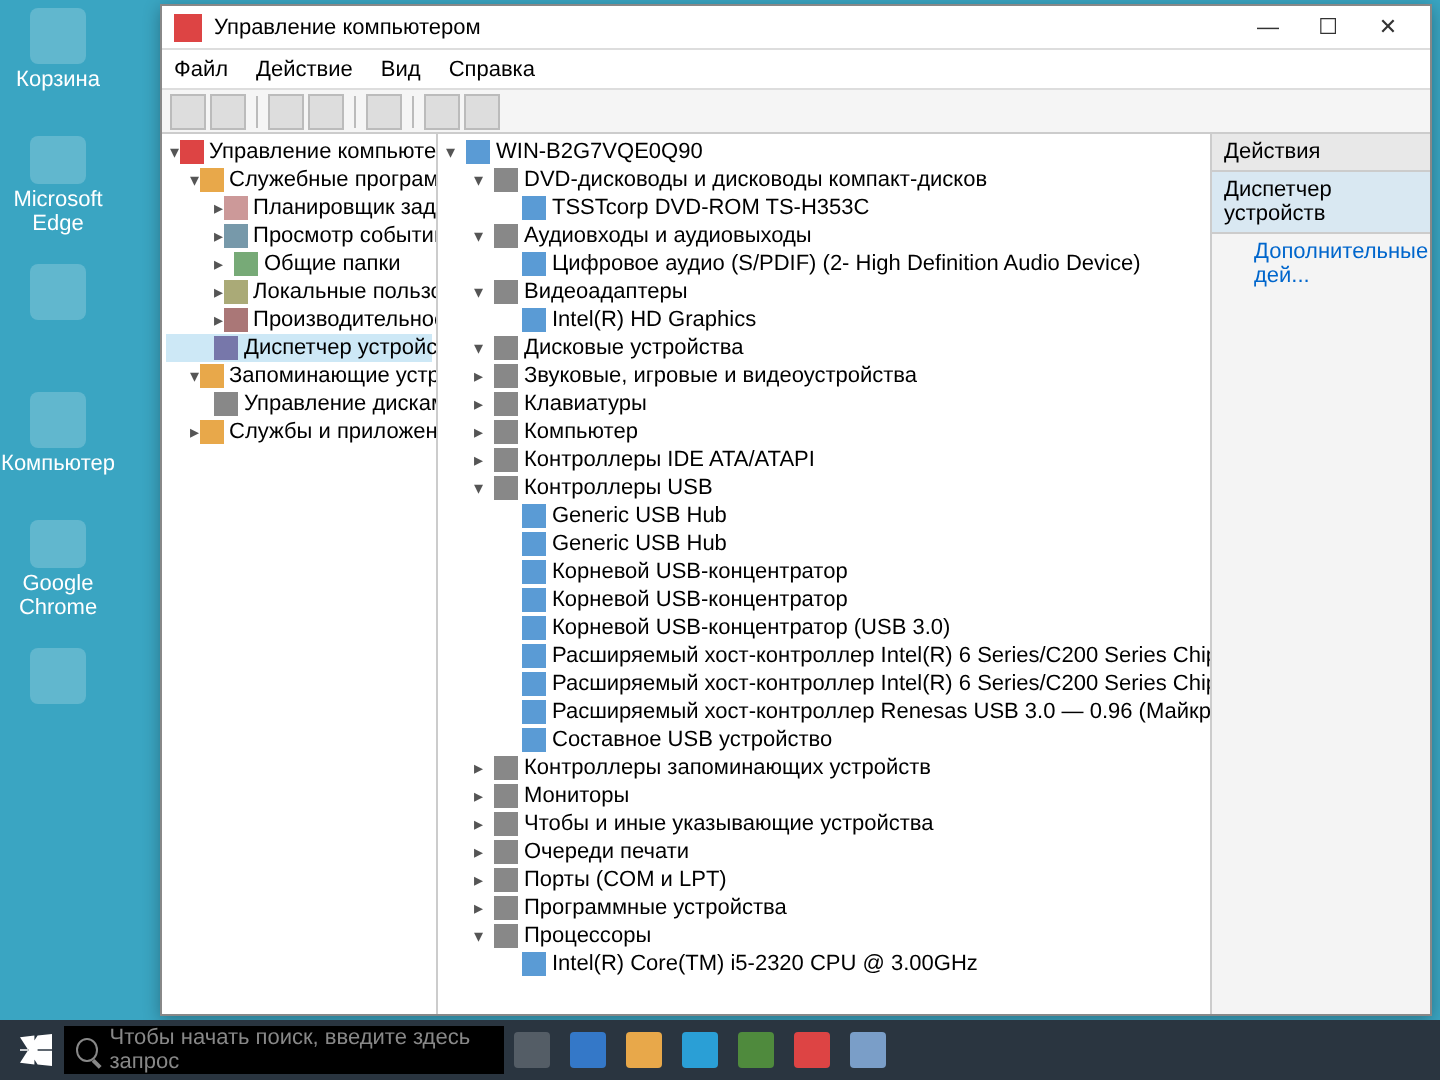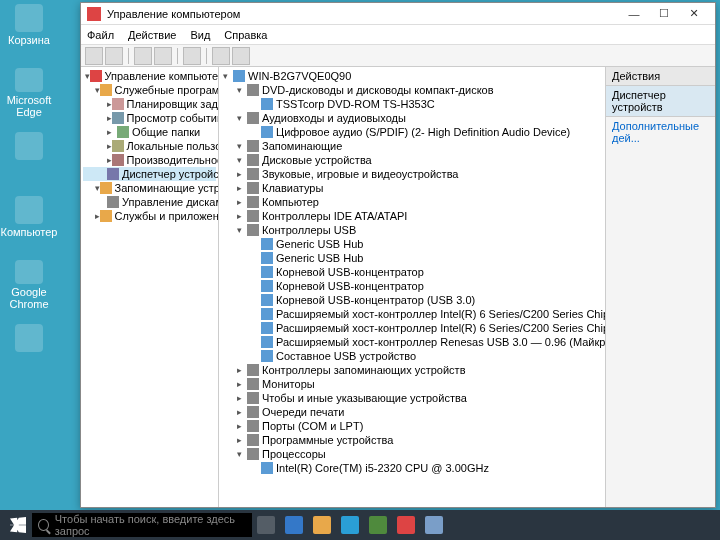--- a/index.html
+++ b/index.html
@@ -40,21 +40,21 @@
 .centerpane .root .nico { background: #5a9bd5; }
 .centerpane .cat .nico { background: #888; }
 .centerpane .dev .nico { background: #5a9bd5; }
 .centerpane .ind0 { padding-left: 2px; }
 .centerpane .ind1 { padding-left: 16px; }
 .centerpane .ind2 { padding-left: 30px; }
 
 .rightpane { width: 110px; background: #f4f4f4; border-left: 1px solid #ccc; font-size: 10px; }
 .rightpane .hdr { background: #e8e8e8; padding: 3px 6px; border-bottom: 1px solid #ccc; }
 .rightpane .section { background: #d9e8f2; padding: 3px 6px; border-bottom: 1px solid #ccc; }
-.rightpane .action { padding: 3px 6px; color: #0066cc; cursor: default; }
+.rightpane .action { padding: 3px 6px; color: #0066cc; cursor: default; margin-left: 15px; }
 
 .taskbar { position: absolute; left: 0; right: 0; bottom: 0; height: 30px; background: #2a3540; display: flex; align-items: center; padding: 0 4px; }
 .start { width: 28px; height: 26px; display: flex; align-items: center; justify-content: center; }
 .start .winlogo { width: 16px; height: 16px; background: #fff; clip-path: polygon(0 10%, 45% 5%, 45% 48%, 0 48%, 0 52%, 45% 52%, 45% 95%, 0 90%, 55% 5%, 100% 0, 100% 48%, 55% 48%, 55% 52%, 100% 52%, 100% 100%, 55% 95%); }
 .search { width: 220px; height: 24px; background: #000000; display: flex; align-items: center; padding: 0 6px; color: #888; font-size: 10px; gap: 6px; }
 .search .sico { width: 12px; height: 12px; border: 1.5px solid #888; border-radius: 50%; position: relative; }
 .search .sico::after { content: ""; position: absolute; width: 5px; height: 1.5px; background: #888; bottom: -2px; right: -3px; transform: rotate(45deg); }
 .tbicon { width: 28px; height: 26px; display: flex; align-items: center; justify-content: center; }
 .tbicon .isq { width: 18px; height: 18px; border-radius: 2px; }
 .tray { margin-left: auto; display: flex; align-items: center; gap: 6px; color: #fff; font-size: 9px; padding-right: 6px; }
@@ -205,21 +205,26 @@
           <span>Аудиовходы и аудиовыходы</span>
         </div>
         <div class="node dev ind2">
           <span class="arrow"></span>
           <span class="nico" style="background: rgb(90, 155, 213);"></span>
           <span>Цифровое аудио (S/PDIF) (2- High Definition Audio Device)</span>
         </div>
         <div class="node cat ind1">
           <span class="arrow">▾</span>
           <span class="nico" style="background: rgb(136, 136, 136);"></span>
-          <span>Запоминающие</span>
+          <span>Видеоадаптеры</span>
+        </div>
+        <div class="node dev ind2">
+          <span class="arrow"></span>
+          <span class="nico" style="background: rgb(90, 155, 213);"></span>
+          <span>Intel(R) HD Graphics</span>
         </div>
         <div class="node cat ind1">
           <span class="arrow">▾</span>
           <span class="nico" style="background: rgb(136, 136, 136);"></span>
           <span>Дисковые устройства</span>
         </div>
         <div class="node cat ind1">
           <span class="arrow">▸</span>
           <span class="nico" style="background: rgb(136, 136, 136);"></span>
           <span>Звуковые, игровые и видеоустройства</span>

